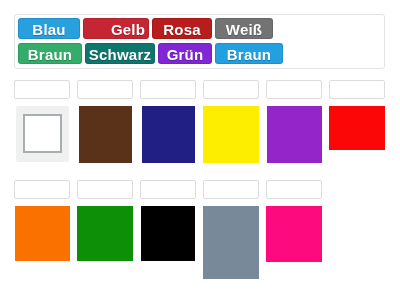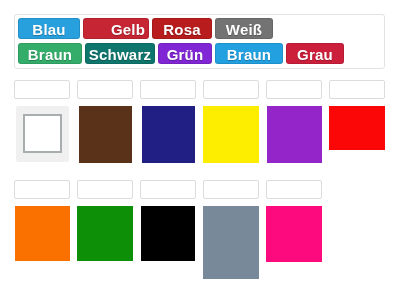--- a/index.html
+++ b/index.html
@@ -126,21 +126,20 @@
       <div class="word-tile" style="background: rgb(40, 160, 221); color: rgb(255, 255, 255); width: 62px;">Blau</div>
       <div class="word-tile" style="background: rgb(198, 38, 51); color: rgb(255, 255, 255); width: 66px; padding-left: 24px;">Gelb</div>
       <div class="word-tile" style="background: #b91c1c; color: rgb(255, 255, 255); width: 60px;">Rosa</div>
       <div class="word-tile" style="background: #737373; color: rgb(255, 255, 255); width: 58px;">Weiß</div>
     </div>
     <div class="tile-row">
       <div class="word-tile" style="background: rgb(52, 173, 107); color: rgb(255, 255, 255); width: 64px;">Braun</div>
       <div class="word-tile" style="background: #0f766e; color: rgb(255, 255, 255); width: 70px;">Schwarz</div>
       <div class="word-tile" style="background: rgb(129, 38, 212); color: rgb(255, 255, 255); width: 54px;">Grün</div>
       <div class="word-tile" style="background: rgb(34, 160, 224); color: rgb(255, 255, 255); width: 68px;">Braun</div>
-      <div class="word-tile" style="background: rgb(204, 31, 60); color: rgb(255, 255, 255); width: 58px;">Grau</div>
     </div>
   </div>
 
 <div class="section" id="section-one">
   <div class="slot-row">
       <div class="slot-col">
         <div class="drop-slot"></div>
         <div class="swatch-holder">
           <div class="swatch-card-white">
             <div class="swatch-white-inner"></div>

